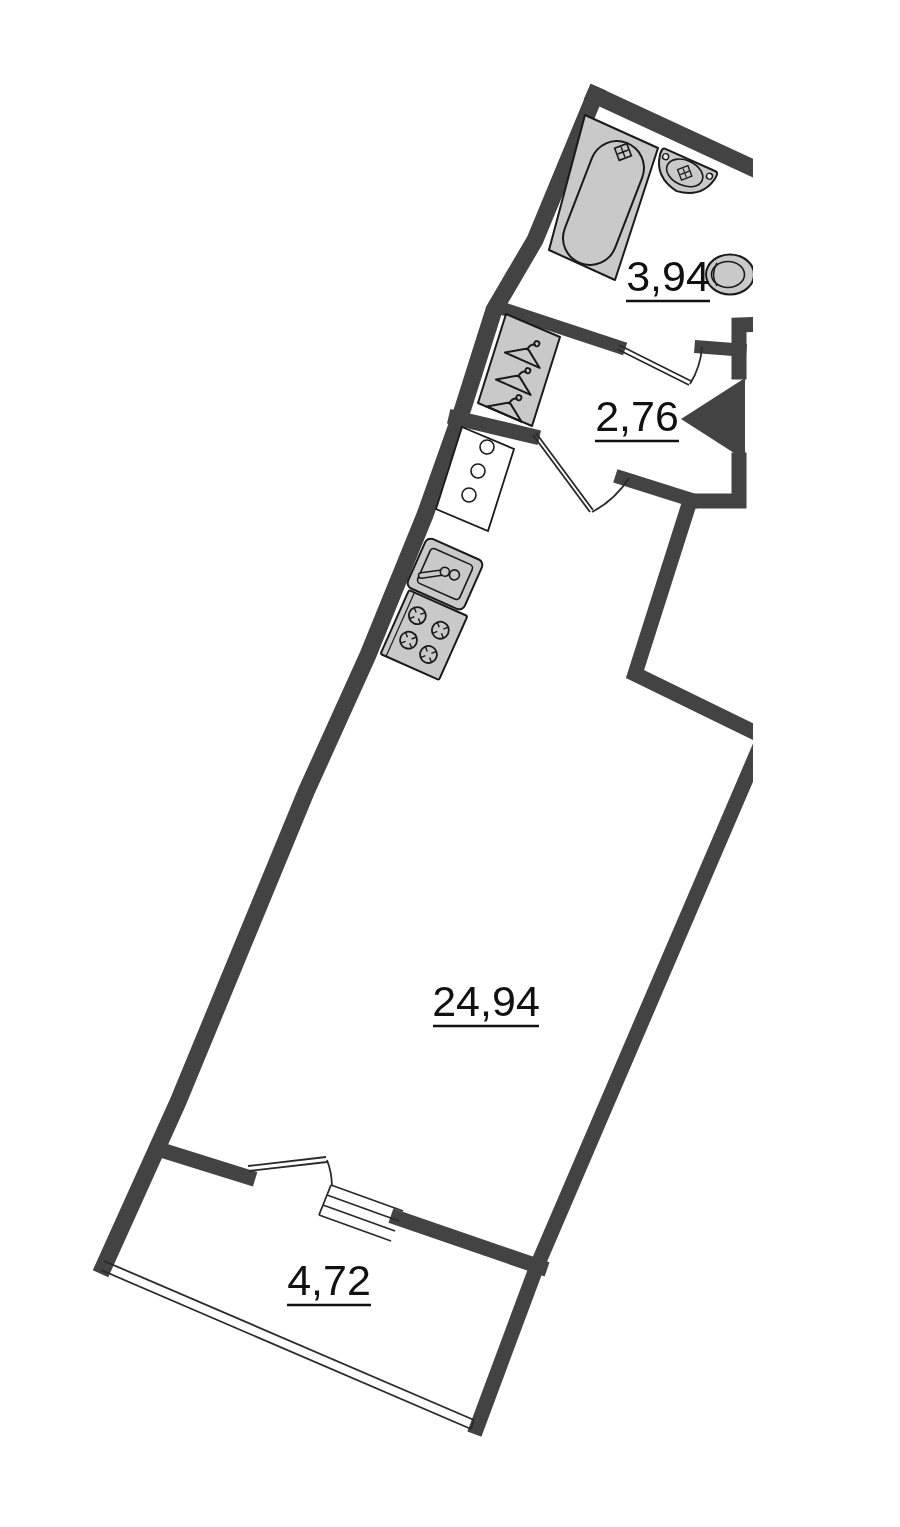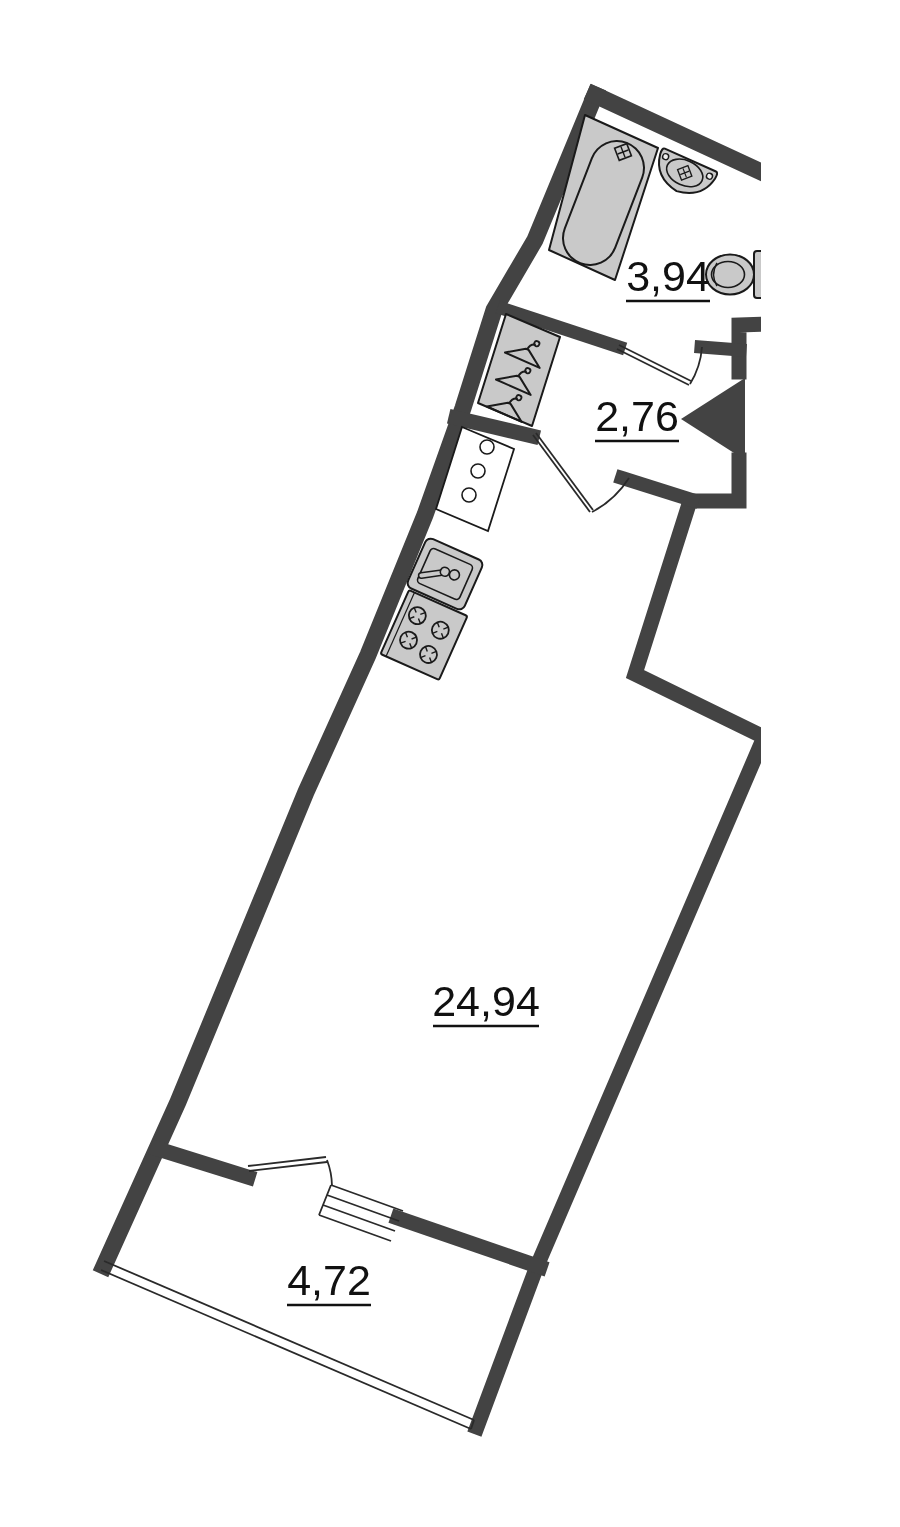--- a/index.html
+++ b/index.html
@@ -5,21 +5,21 @@
   :root{
     --wall_color:#434343;
     --fixture_fill:#c9c9c9;
     --fixture_stroke:#1a1a1a;
     --line_color:#2a2a2a;
     --label_color:#111111;
     --bg_color:#ffffff;
   }
   html,body{margin:0;padding:0;background:var(--bg_color);}
   .stage{position:relative;width:753px;height:1527px;background:var(--bg_color);overflow:hidden;
-         font-family:"Liberation Sans", sans-serif;padding-left:8px;}
+         font-family:"Liberation Sans", sans-serif;}
   svg{position:absolute;left:0;top:0;}
   .wall{stroke:var(--wall_color);fill:none;stroke-linecap:square;stroke-linejoin:miter;}
   .wallfill{fill:var(--wall_color);stroke:none;}
   .fix{fill:var(--fixture_fill);stroke:var(--fixture_stroke);stroke-width:2;stroke-linejoin:round;}
   .fixthin{fill:none;stroke:var(--fixture_stroke);stroke-width:1.6;}
   .thin{fill:none;stroke:var(--line_color);stroke-width:1.8;}
   .arealabel{fill:var(--label_color);font-family:"Liberation Sans", sans-serif;
              font-size:43px;text-anchor:middle;}
   .underline{stroke:var(--label_color);stroke-width:2.4;}
 </style>

